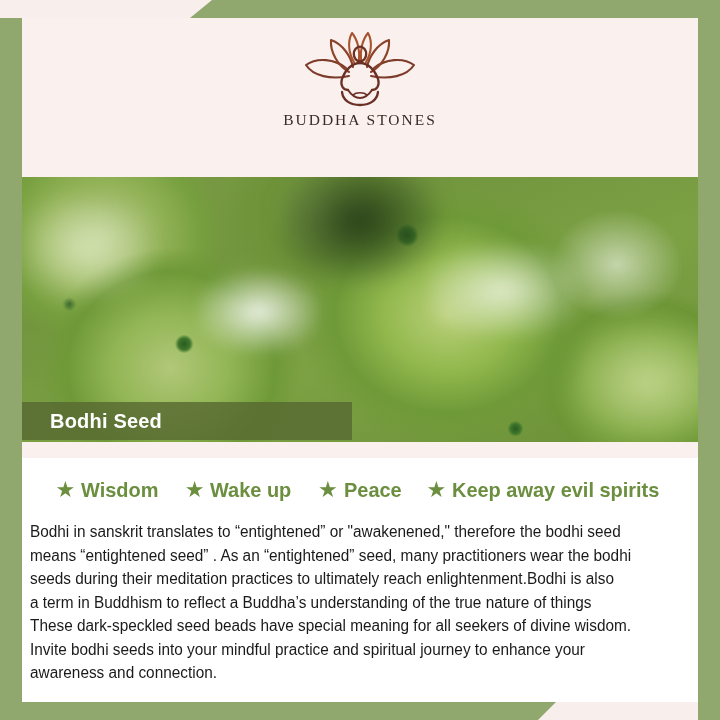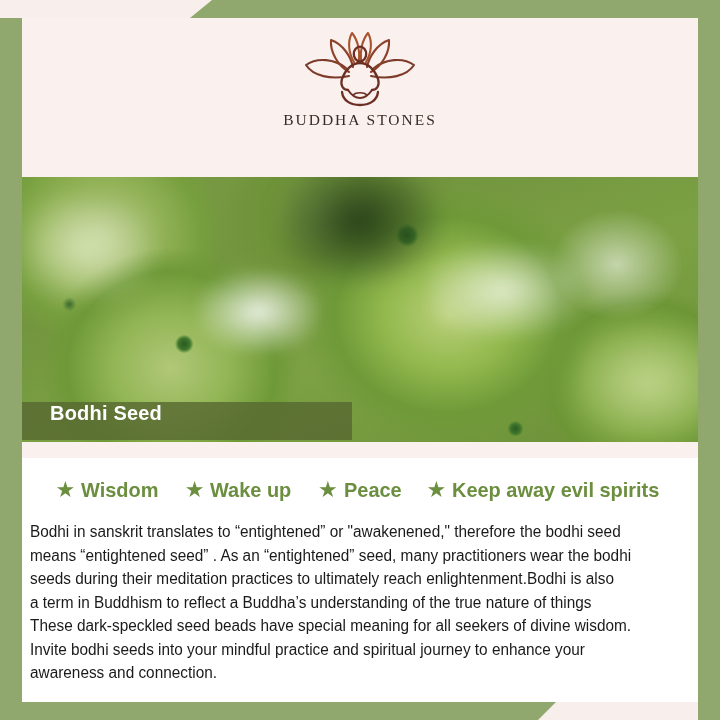--- a/index.html
+++ b/index.html
@@ -190,21 +190,21 @@
 
   
   .caption-bar {
     position: absolute;
     left: 0;
     top: 225px;
     width: 330px;
     height: 38px;
     background: rgba(86,104,49,0.80);
     display: flex;
-    align-items: flex-start;
+    align-items: center;
     z-index: 5;
   }
   .caption-text {
     color: #ffffff;
     font-family: "Liberation Sans", sans-serif;
     font-weight: bold;
     font-size: 20px;
     letter-spacing: 0.2px;
     margin-left: 28px;
   }

